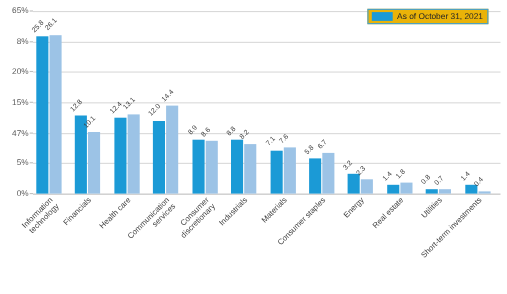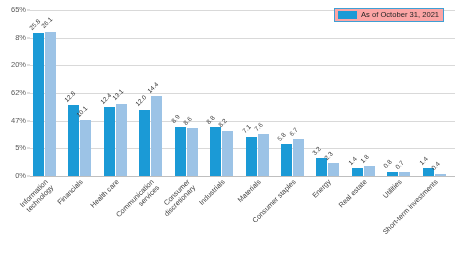--- a/index.html
+++ b/index.html
@@ -78,21 +78,21 @@
     transform-origin:right top;
     transform:rotate(-45deg);
     width:86px;
   }
 
   
   .legend{
     position:absolute;
     left:334px;top:8px;
     border:1px solid #3f9fd4;
-    background:#fca5a5;
+    background:#eab308;
     padding:2px 4px 2px 3px;
     display:flex;flex-direction:row;gap:2px;
   }
   .legend-row{display:flex;align-items:center;gap:4px;}
   .swatch{width:19px;height:8px;display:block;}
   .swatch.a{background:#1b9ad6;}
   .swatch.b{background:#9cc3e6;}
   .legend-txt{font-size:7.6px;color:#262626;line-height:1;white-space:nowrap;}
 </style>
 </head>
@@ -106,21 +106,21 @@
         <div class="ystub" style="top: 166px;"></div>
         <div class="ylabel" style="top: 166px;">0%</div>
         <div class="gridline" style="top: 138.333px;"></div>
         <div class="ystub" style="top: 138.333px;"></div>
         <div class="ylabel" style="top: 138.333px;">5%</div>
         <div class="gridline" style="top: 110.667px;"></div>
         <div class="ystub" style="top: 110.667px;"></div>
         <div class="ylabel" style="top: 110.667px;">47%</div>
         <div class="gridline" style="top: 83px;"></div>
         <div class="ystub" style="top: 83px;"></div>
-        <div class="ylabel" style="top: 83px;">62%</div>
+        <div class="ylabel" style="top: 83px;">15%</div>
         <div class="gridline" style="top: 55.3333px;"></div>
         <div class="ystub" style="top: 55.3333px;"></div>
         <div class="ylabel" style="top: 55.3333px;">20%</div>
         <div class="gridline" style="top: 27.6667px;"></div>
         <div class="ystub" style="top: 27.6667px;"></div>
         <div class="ylabel" style="top: 27.6667px;">8%</div>
         <div class="gridline" style="top: 0px;"></div>
         <div class="ystub" style="top: 0px;"></div>
         <div class="ylabel" style="top: 0px;">65%</div>
       </div>

